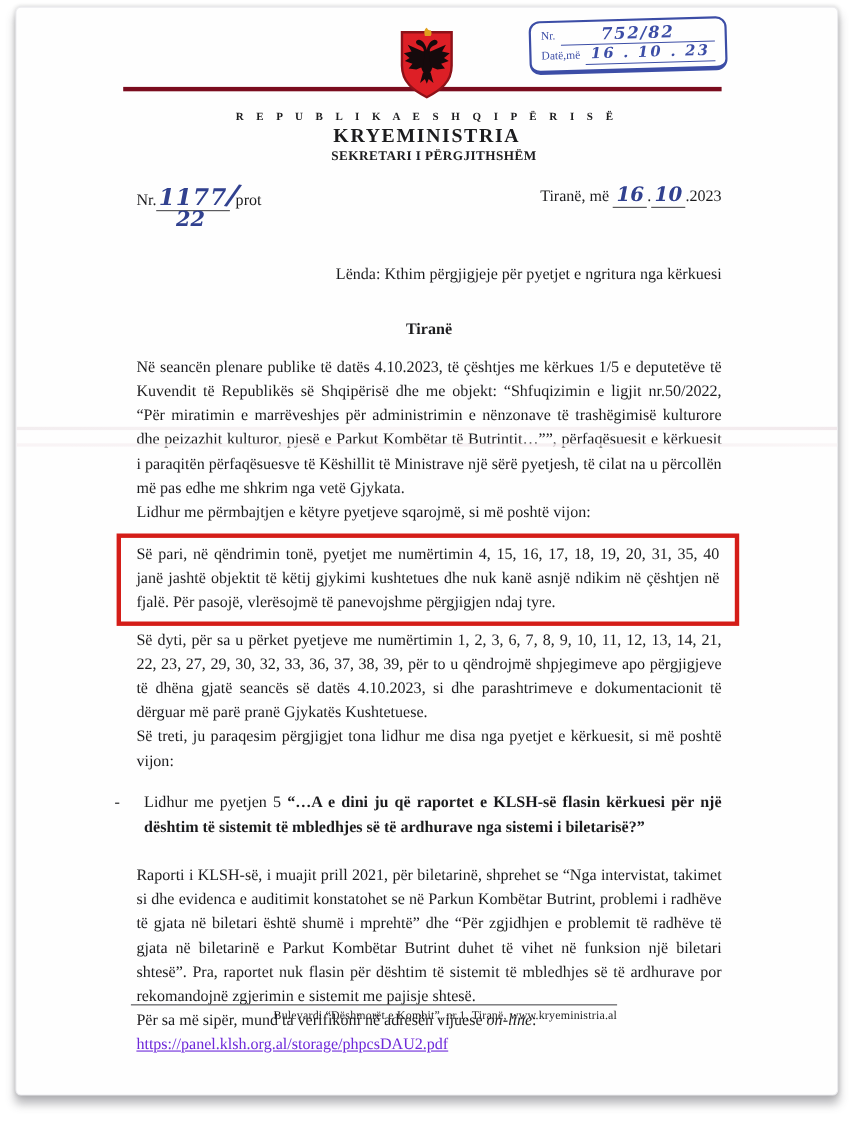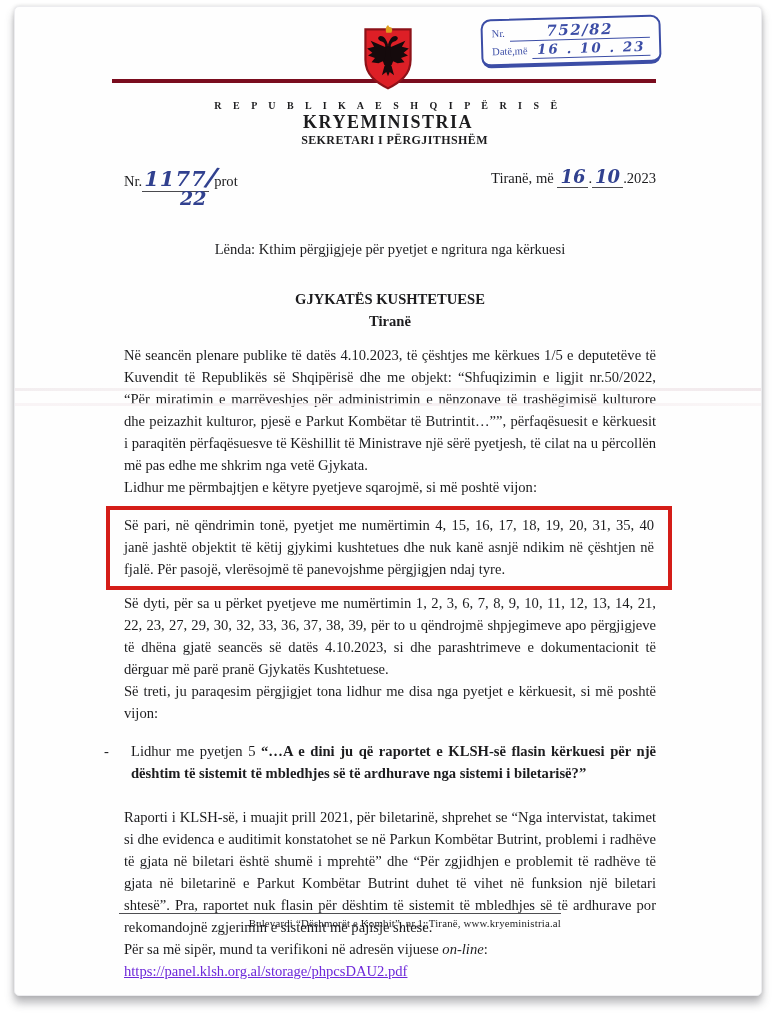--- a/index.html
+++ b/index.html
@@ -52,24 +52,24 @@
   .content{padding:0 105px 0 109px;font-size:14.6px;line-height:22px;text-align:justify;}
   .ref-row{display:flex;justify-content:space-between;align-items:flex-start;margin-top:18px;height:46px;}
   .print{font-size:14.6px;}
   .hw{
     font-family:"DejaVu Serif", serif;font-style:italic;font-weight:bold;
     color:var(--ink-blue,#31418f);
   }
   .ref-left{position:relative;white-space:nowrap;}
   .ref-left .hw-num{font-size:21px;letter-spacing:1px;border-bottom:1px solid #4a4a4e;padding:0 2px;}
   .ref-left .hw-slash{font-size:26px;font-weight:bold;display:inline-block;transform:rotate(8deg);margin:0 -2px;}
-  .ref-left .hw-below{position:absolute;left:56px;top:21px;font-size:19px;font-style:italic;}
+  .ref-left .hw-below{position:absolute;left:36px;top:21px;font-size:19px;font-style:italic;}
   .ref-right{white-space:nowrap;}
   .ref-right .hw-date{font-size:18px;border-bottom:1px solid #4a4a4e;padding:0 3px;}
-  .subject{margin:26px 0 0 0;text-align:center;}
+  .subject{margin:26px 0 0 0;text-align:right;}
   .addressee{margin-top:28px;text-align:center;font-weight:bold;line-height:22px;}
   .para{margin:0;}
   .mt1{margin-top:12px;}
   .redbox{
     border:4px solid var(--highlight-red,#d41d18);
     margin:8px -16px 0 -18px;
     padding:4px 14px 6px 14px;
   }
   .after-box{margin-top:2px;}
   .bullet{position:relative;margin-top:16px;padding-left:7px;}
@@ -132,21 +132,20 @@
         <span class="hw hw-below">22</span>
       </div>
       <div class="ref-right">
         <span class="print">Tiranë, më </span><span class="hw hw-date">16</span><span class="print">.</span><span class="hw hw-date">10</span><span class="print">.2023</span>
       </div>
     </div>
 
     <p class="subject">Lënda: Kthim përgjigjeje për pyetjet e ngritura nga kërkuesi</p>
 
     <div class="addressee">
-      <div>GJYKATËS KUSHTETUESE</div>
       <div>Tiranë</div>
     </div>
 
     <p class="para mt1">Në seancën plenare publike të datës 4.10.2023, të çështjes me kërkues 1/5 e deputetëve të Kuvendit të Republikës së Shqipërisë dhe me objekt: “Shfuqizimin e ligjit nr.50/2022, “Për miratimin e marrëveshjes për administrimin e nënzonave të trashëgimisë kulturore dhe peizazhit kulturor, pjesë e Parkut Kombëtar të Butrintit…””, përfaqësuesit e kërkuesit i paraqitën përfaqësuesve të Këshillit të Ministrave një sërë pyetjesh, të cilat na u përcollën më pas edhe me shkrim nga vetë Gjykata.</p>
     <p class="para">Lidhur me përmbajtjen e këtyre pyetjeve sqarojmë, si më poshtë vijon:</p>
 
     <div class="redbox">
       <p class="para">Së pari, në qëndrimin tonë, pyetjet me numërtimin 4, 15, 16, 17, 18, 19, 20, 31, 35, 40 janë jashtë objektit të këtij gjykimi kushtetues dhe nuk kanë asnjë ndikim në çështjen në fjalë. Për pasojë, vlerësojmë të panevojshme përgjigjen ndaj tyre.</p>
     </div>
 

